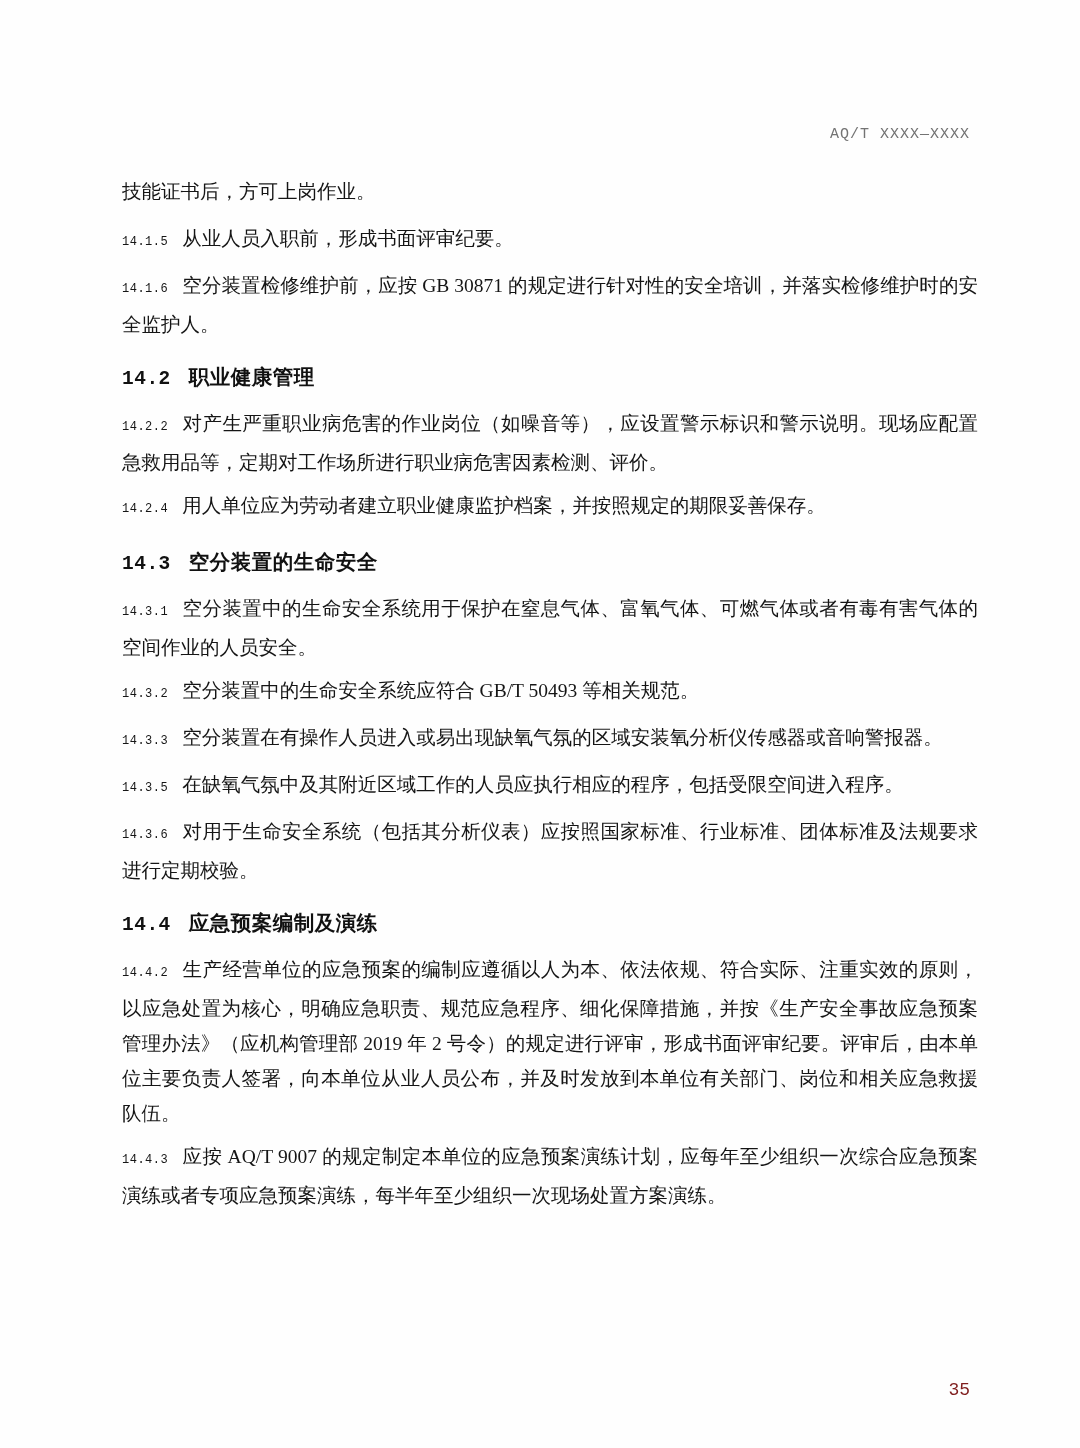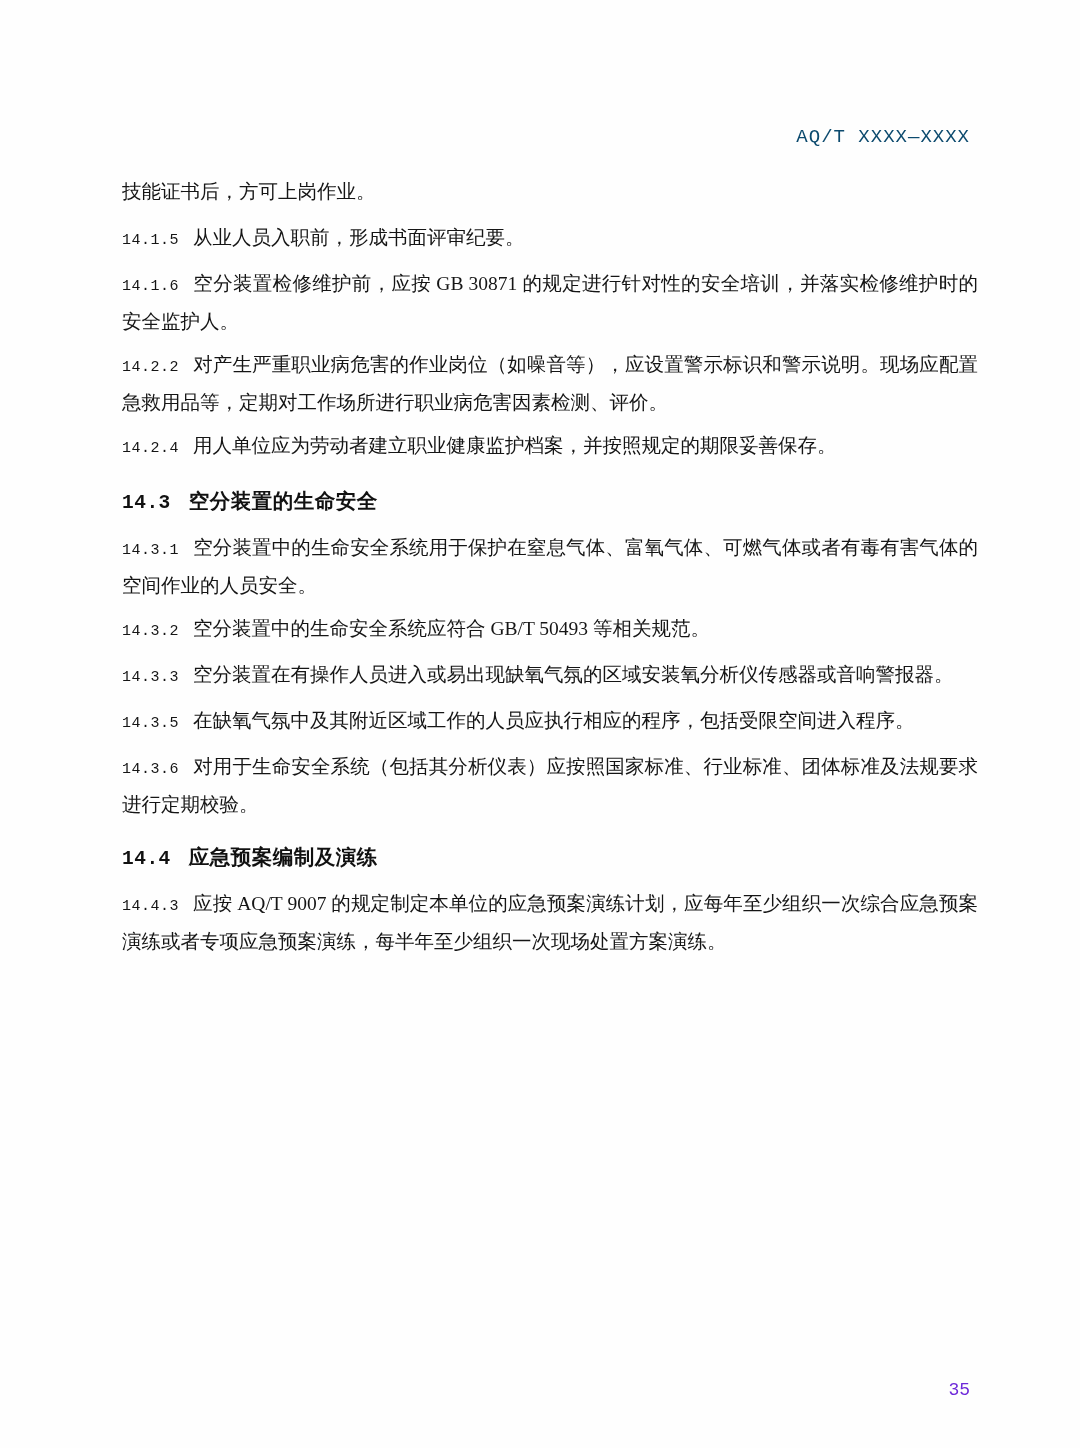--- a/index.html
+++ b/index.html
@@ -20,43 +20,43 @@
     left: 0; top: 0;
     width: 1080px;
     height: 1448px;
     background: #fefefe;
   }
   .header {
     position: absolute;
     top: 126px;
     right: 110px;
     font-family: "Liberation Mono", "DejaVu Sans Mono", monospace;
-    font-size: 19px;
+    font-size: 15px;
     letter-spacing: 1px;
-    color: #0c4a6e;
+    color: #737373;
     white-space: nowrap;
     text-align: right;
   }
   .content {
     position: absolute;
     left: 122px;
     top: 166px;
     width: 856px;
   }
   p.body {
     margin: 8px 0 2px 0;
     font-size: 19.5px;
     line-height: 35px;
     text-align: justify;
     text-justify: inter-ideograph;
     color: #151515;
   }
   p.body .num {
     font-family: "Liberation Mono", "DejaVu Sans Mono", monospace;
-    font-size: 15px;
+    font-size: 12px;
     letter-spacing: 0.5px;
   }
   p.body .gap {
     display: inline-block;
     width: 14px;
   }
   h2.section {
     margin: 18px 0 10px 0;
     font-size: 20.5px;
     font-weight: bold;
@@ -72,38 +72,39 @@
   h2.section .gap {
     display: inline-block;
     width: 18px;
   }
   .pagenum {
     position: absolute;
     right: 110px;
     bottom: 48px;
     font-family: "Liberation Mono", "DejaVu Sans Mono", monospace;
     font-size: 18px;
-    color: #6d28d9;
+    color: #7f1d1d;
   }
 </style>
 </head>
 <body>
 
 <div class="page">
 
   <div class="header">AQ/T  XXXX—XXXX</div>
 
   <div class="content">
 
     <p class="body"><span class="num"></span><span>技能证书后，方可上岗作业。</span></p>
 
     <p class="body"><span class="num">14.1.5</span><span class="gap"></span><span>从业人员入职前，形成书面评审纪要。</span></p>
 
     <p class="body"><span class="num">14.1.6</span><span class="gap"></span><span>空分装置检修维护前，应按 GB 30871 的规定进行针对性的安全培训，并落实检修维护时的安全监护人。</span></p>
 
+    <h2 class="section"><span class="num">14.2</span><span class="gap"></span><span>职业健康管理</span></h2>
 
 
     <p class="body"><span class="num">14.2.2</span><span class="gap"></span><span>对产生严重职业病危害的作业岗位（如噪音等），应设置警示标识和警示说明。现场应配置急救用品等，定期对工作场所进行职业病危害因素检测、评价。</span></p>
 
 
     <p class="body"><span class="num">14.2.4</span><span class="gap"></span><span>用人单位应为劳动者建立职业健康监护档案，并按照规定的期限妥善保存。</span></p>
 
     <h2 class="section"><span class="num">14.3</span><span class="gap"></span><span>空分装置的生命安全</span></h2>
 
     <p class="body"><span class="num">14.3.1</span><span class="gap"></span><span>空分装置中的生命安全系统用于保护在窒息气体、富氧气体、可燃气体或者有毒有害气体的空间作业的人员安全。</span></p>
@@ -113,20 +114,21 @@
     <p class="body"><span class="num">14.3.3</span><span class="gap"></span><span>空分装置在有操作人员进入或易出现缺氧气氛的区域安装氧分析仪传感器或音响警报器。</span></p>
 
 
     <p class="body"><span class="num">14.3.5</span><span class="gap"></span><span>在缺氧气氛中及其附近区域工作的人员应执行相应的程序，包括受限空间进入程序。</span></p>
 
     <p class="body"><span class="num">14.3.6</span><span class="gap"></span><span>对用于生命安全系统（包括其分析仪表）应按照国家标准、行业标准、团体标准及法规要求进行定期校验。</span></p>
 
     <h2 class="section"><span class="num">14.4</span><span class="gap"></span><span>应急预案编制及演练</span></h2>
 
 
+    <p class="body"><span class="num">14.4.2</span><span class="gap"></span><span>生产经营单位的应急预案的编制应遵循以人为本、依法依规、符合实际、注重实效的原则，以应急处置为核心，明确应急职责、规范应急程序、细化保障措施，并按《生产安全事故应急预案管理办法》（应机构管理部 2019 年 2 号令）的规定进行评审，形成书面评审纪要。评审后，由本单位主要负责人签署，向本单位从业人员公布，并及时发放到本单位有关部门、岗位和相关应急救援队伍。</span></p>
 
     <p class="body"><span class="num">14.4.3</span><span class="gap"></span><span>应按 AQ/T 9007 的规定制定本单位的应急预案演练计划，应每年至少组织一次综合应急预案演练或者专项应急预案演练，每半年至少组织一次现场处置方案演练。</span></p>
 
   </div>
 
   <div class="pagenum">35</div>
 
 </div>
 
 </body></html>

